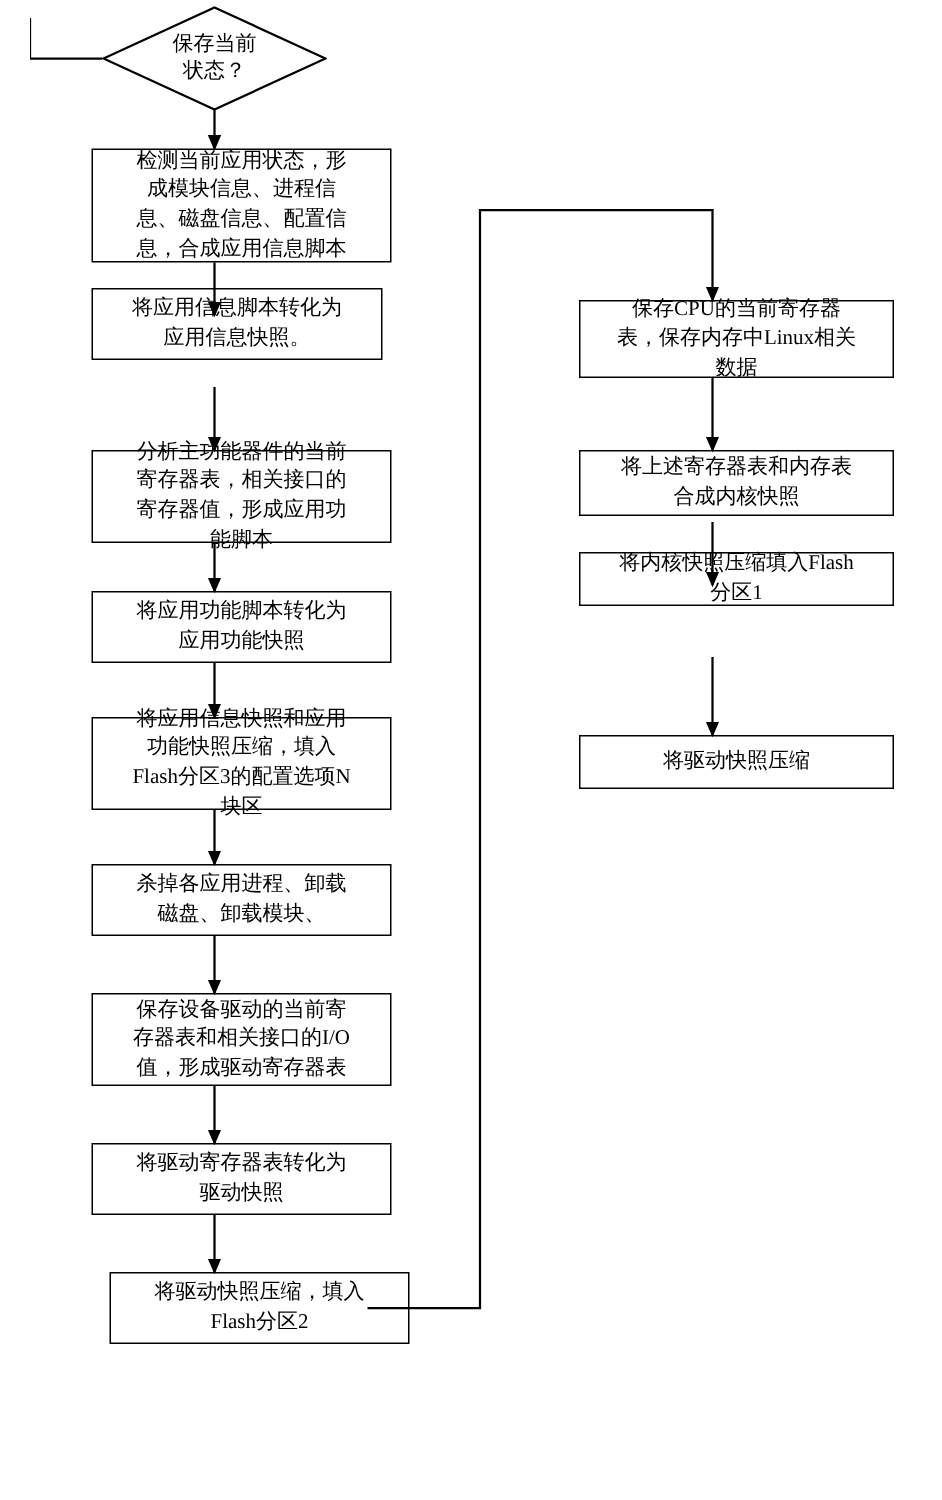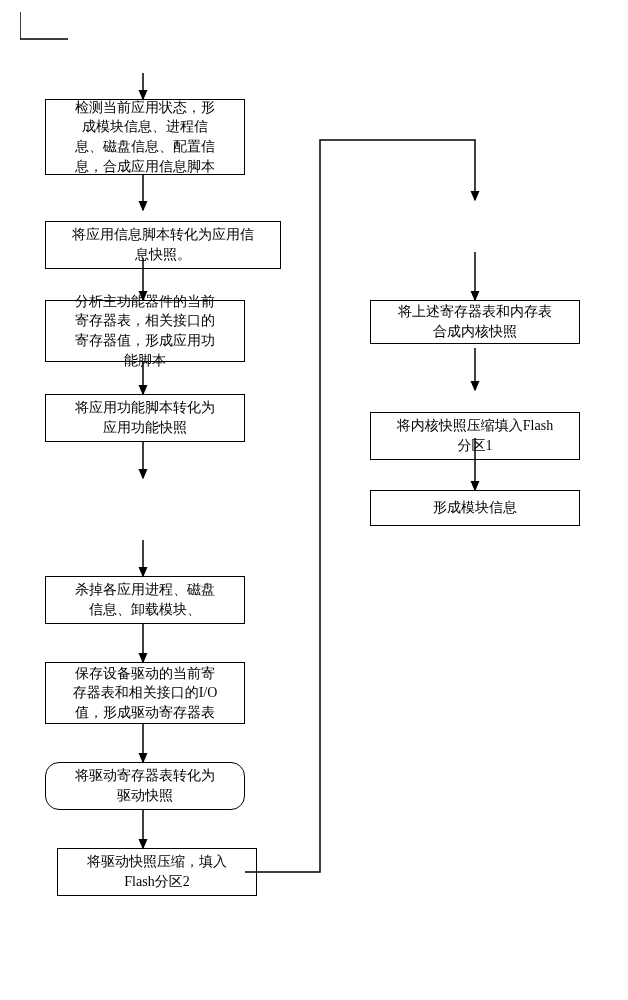--- a/index.html
+++ b/index.html
@@ -23,20 +23,21 @@
     .node {
       position: absolute;
       border: 1.5px solid #000;
       background: #fff;
       display: flex;
       align-items: center;
       justify-content: center;
       text-align: center;
       padding: 6px 24px;
       line-height: 1.4;
+      margin-left: 16px;
     }
     .decision {
       position: absolute;
       display: flex;
       align-items: center;
       justify-content: center;
       text-align: center;
       line-height: 1.3;
     }
     .decision svg {
@@ -55,71 +56,86 @@
     }
     .arrow svg {
       display: block;
     }
   </style>
 </head>
 <body>
 
 <div class="flowchart">
 
+  <div class="decision" style="left:68px; top:4px; width:150px; height:70px;">
+    <svg viewBox="0 0 150 70" preserveAspectRatio="none">
+      <polygon points="75,1 149,35 75,69 1,35" fill="none" stroke="#000" stroke-width="1.5"></polygon>
+    </svg>
+    <div class="decision-text">
+      <span>保存当前</span><br>
+      <span>状态？</span>
+    </div>
+  </div>
 
   <div class="arrow" style="left:20px; top:12px;">
     <svg width="60" height="30">
       <path d="M 48 27 L 0 27 L 0 0" fill="none" stroke="#000" stroke-width="1.5"></path>
     </svg>
   </div>
 
   <div class="node" style="left:45px; top:99px; width:200px; height:76px;">
     <span>检测当前应用状态，形成模块信息、进程信息、磁盘信息、配置信息，合成应用信息脚本</span>
   </div>
 
-  <div class="node" style="left:45px; top:221px; width:236px; height:48px;align-items:center;">
+  <div class="node" style="left:45px; top:192px; width:194px; height:48px;align-items:center;">
     <span>将应用信息脚本转化为应用信息快照。</span>
   </div>
 
   <div class="node" style="left:45px; top:394px; width:200px; height:48px;">
     <span>将应用功能脚本转化为应用功能快照</span>
   </div>
 
   <div class="node" style="left:45px; top:300px; width:200px; height:62px;">
     <span>分析主功能器件的当前寄存器表，相关接口的寄存器值，形成应用功能脚本</span>
   </div>
 
+  <div class="node" style="left:45px; top:478px; width:200px; height:62px;">
+    <span>将应用信息快照和应用功能快照压缩，填入Flash分区3的配置选项N块区</span>
+  </div>
 
   <div class="node" style="left:45px; top:576px; width:200px; height:48px;">
-    <span>杀掉各应用进程、磁盘信息、卸载模块、</span>
+    <span>杀掉各应用进程、卸载磁盘、卸载模块、</span>
   </div>
 
   <div class="node" style="left:45px; top:662px; width:200px; height:62px;justify-content:center;">
     <span>保存设备驱动的当前寄存器表和相关接口的I/O值，形成驱动寄存器表</span>
   </div>
 
-  <div class="node" style="left:45px; top:762px; width:200px; height:48px;border-radius:14px;">
+  <div class="node" style="left:45px; top:762px; width:200px; height:48px;">
     <span>将驱动寄存器表转化为驱动快照</span>
   </div>
 
   <div class="node" style="left:57px; top:848px; width:200px; height:48px;">
     <span>将驱动快照压缩，填入Flash分区2</span>
   </div>
 
+  <div class="node" style="left:370px; top:200px; width:210px; height:52px;">
+    <span>保存CPU的当前寄存器表，保存内存中Linux相关数据</span>
+  </div>
 
   <div class="node" style="left:370px; top:300px; width:210px; height:44px;">
     <span>将上述寄存器表和内存表合成内核快照</span>
   </div>
 
-  <div class="node" style="left:370px; top:412px; width:210px; height:48px;align-items:center;">
+  <div class="node" style="left:370px; top:368px; width:210px; height:36px;align-items:center;">
     <span>将内核快照压缩填入Flash分区1</span>
   </div>
 
   <div class="node" style="left:370px; top:490px; width:210px; height:36px;">
-    <span>形成模块信息</span>
+    <span>将驱动快照压缩</span>
   </div>
 
   <svg style="position:absolute; left:0; top:0; width:628px; height:1000px; pointer-events:none;">
     <defs>
       <marker id="arrowhead" markerWidth="8" markerHeight="8" refX="6" refY="3" orient="auto">
         <path d="M0,0 L7,3 L0,6 Z" fill="#000"></path>
       </marker>
     </defs>
 
     <line x1="143" y1="73" x2="143" y2="99" stroke="#000" stroke-width="1.5" marker-end="url(#arrowhead)"></line>

